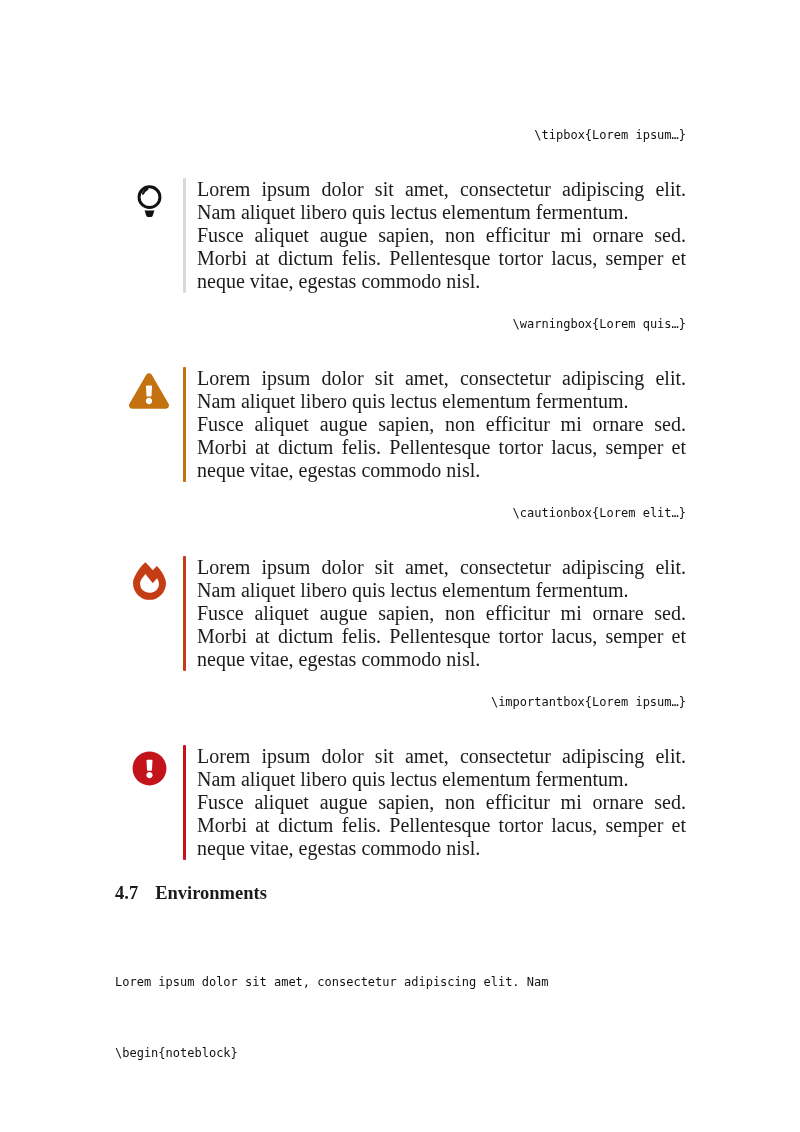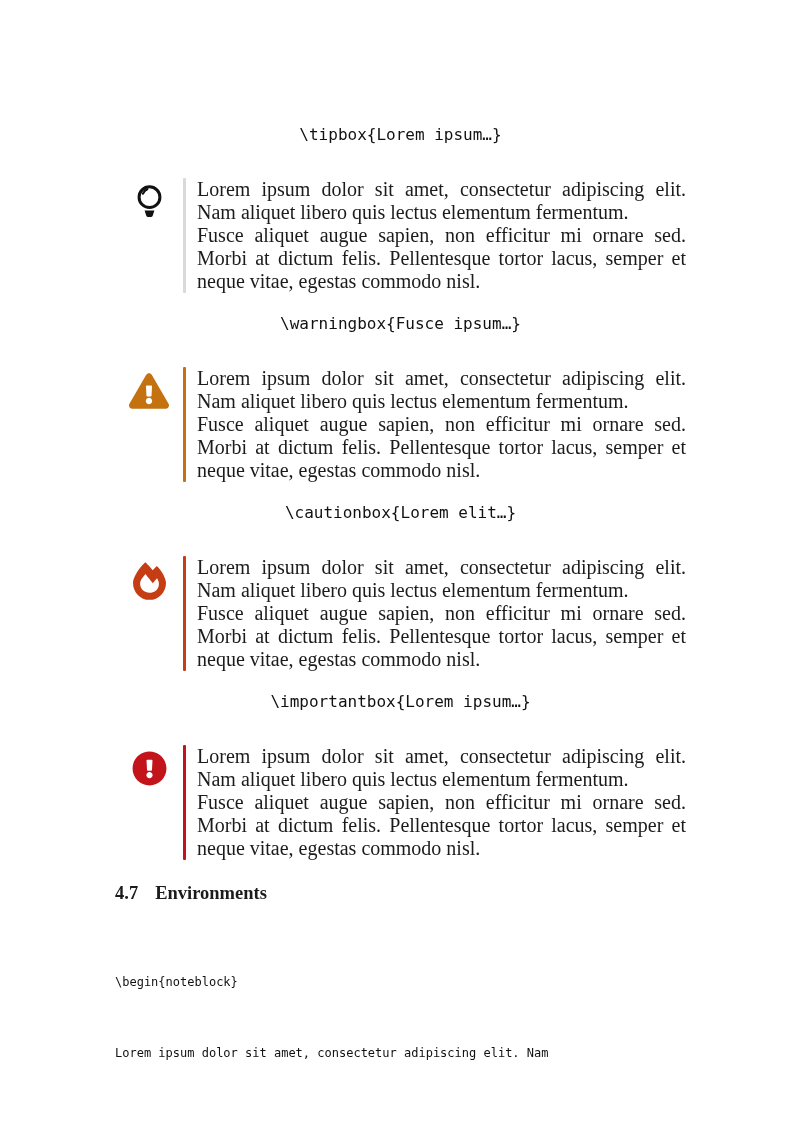--- a/index.html
+++ b/index.html
@@ -4,21 +4,21 @@
 <style>
   html,body { margin:0; padding:0; background:#e8e8e8; }
   .page {
     width:800px; height:1132px; background:#ffffff; margin:0 auto;
     box-sizing:border-box; padding:126px 114px 0 115px;
     font-family:"Liberation Serif", serif; color:#1b1b1b;
     overflow:hidden; position:relative;
   }
   .code-caption {
     font-family:"DejaVu Sans Mono", monospace;
-    font-size:16px; line-height:18px; text-align:center;
+    font-size:12px; line-height:18px; text-align:right;
     margin:0 0 34px 0; white-space:pre; color:#111111;
   }
   .admonition { display:flex; align-items:stretch; margin:0 0 22px 0; }
   .icon-cell {
     width:68px; flex:0 0 68px; display:flex; justify-content:center;
     align-items:flex-start; padding-top:6px; box-sizing:border-box;
   }
   .rule { width:3px; flex:0 0 3px; border-radius:1px; }
   .adm-text {
     padding-left:11px; width:493px; box-sizing:content-box;
@@ -65,21 +65,21 @@
         </svg>
       </span>
     </div>
     <div class="rule"></div>
     <div class="adm-text">
       <p>Lorem ipsum dolor sit amet, consectetur adipiscing elit. Nam aliquet libero quis lectus elementum fermentum.</p>
       <p>Fusce aliquet augue sapien, non efficitur mi ornare sed. Morbi at dictum felis. Pellentesque tortor lacus, semper et neque vitae, egestas commodo nisl.</p>
     </div>
   </div>
 
-  <div class="code-caption">\warningbox{Fusce ipsum…}</div>
+  <div class="code-caption">\warningbox{Lorem quis…}</div>
   <div class="admonition warning">
     <div class="icon-cell">
       <span>
         <svg width="40" height="36" viewBox="0 0 576 512">
           <path fill="currentColor" d="M569.5 440C588 472 564.8 512 527.9 512H48.1c-36.9 0-60-40.1-41.6-72L246.4 24c18.5-32 64.7-32 83.2 0l239.9 416zM288 354c-25.4 0-46 20.6-46 46s20.6 46 46 46 46-20.6 46-46-20.6-46-46-46zm-43.7-165.3l7.4 136c.3 6.4 5.6 11.3 12 11.3h48.5c6.4 0 11.6-5 12-11.3l7.4-136c.4-6.9-5.1-12.7-12-12.7h-63.4c-6.9 0-12.4 5.8-12 12.7z"></path>
         </svg>
       </span>
     </div>
     <div class="rule"></div>
     <div class="adm-text">
@@ -120,17 +120,17 @@
     </div>
   </div>
 
   <h2 class="section-heading">
     <span class="section-number">4.7</span>
     <span>Environments</span>
   </h2>
 
 
   <div class="code-block">
+    <div>Lorem ipsum dolor sit amet, consectetur adipiscing elit. Nam</div>
     <div>\begin{noteblock}</div>
-    <div>Lorem ipsum dolor sit amet, consectetur adipiscing elit. Nam</div>
   </div>
 
 </div>
 
 </body></html>

